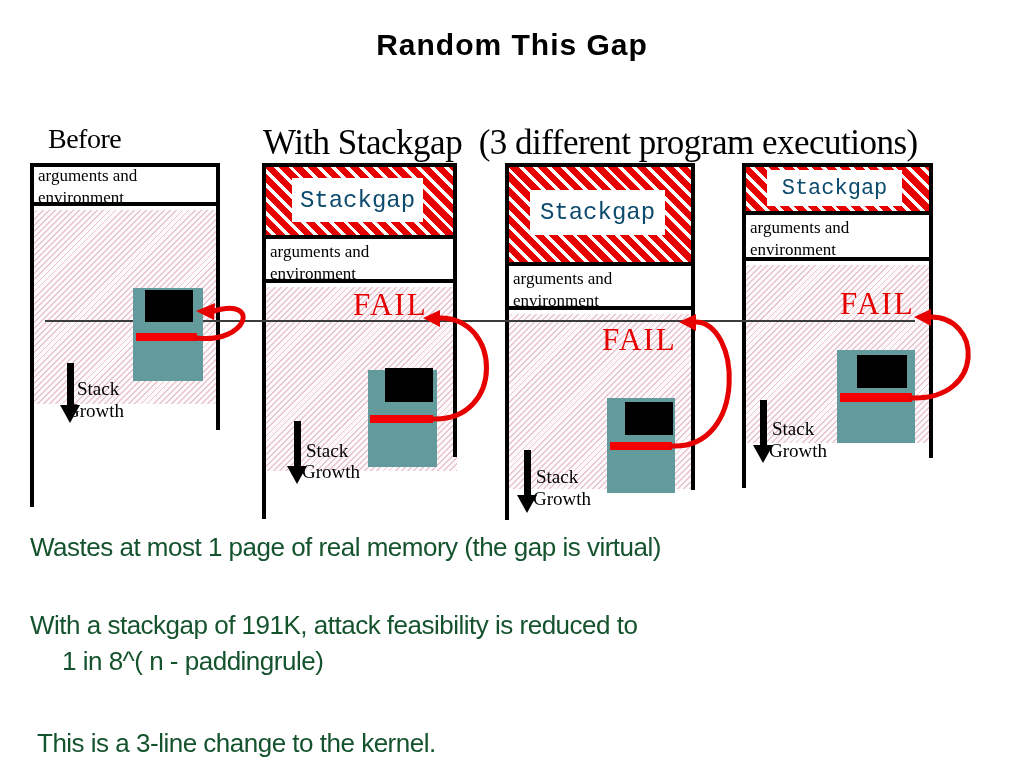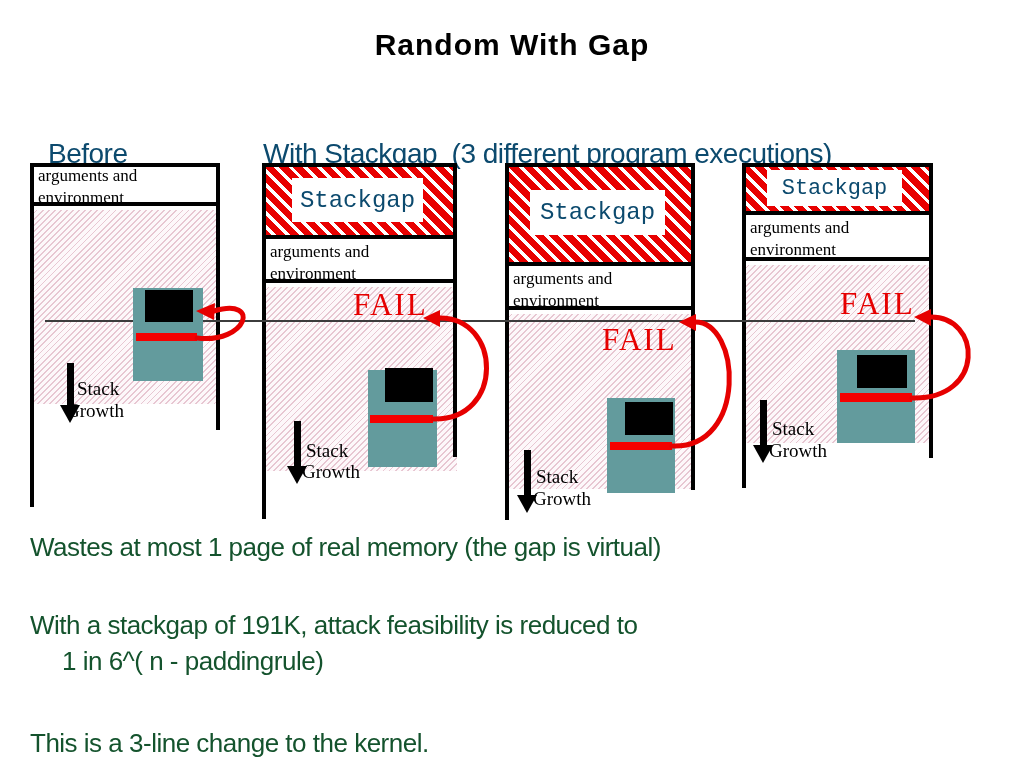--- a/index.html
+++ b/index.html
@@ -2,22 +2,22 @@
 <html><head>
 <meta charset="utf-8">
 <style>
   html,body{margin:0;padding:0;}
   body{width:1024px;height:768px;background:#ffffff;position:relative;overflow:hidden;
        font-family:"Liberation Sans",sans-serif;}
 
   
   .title{position:absolute;top:28px;left:0;width:1024px;text-align:center;
          font-size:30px;font-weight:bold;color:#000;letter-spacing:1px;}
-  .hdr{position:absolute;top:138px;font-size:28px;color:#0c4a6e;letter-spacing:-0.5px;}
-  .hdr-with{white-space:pre;font-size:28px;}
+  .hdr{position:absolute;top:123px;font-size:28px;color:#000000;letter-spacing:-0.5px;font-family:Liberation Serif, serif;}
+  .hdr-with{white-space:pre;font-size:35px;}
   .note{position:absolute;font-size:26px;color:#14532d;letter-spacing:-0.5px;white-space:pre;}
 
   
   .column{position:absolute;top:163px;}
   .bline{position:absolute;background:#000;}
   .b-top{left:0;right:0;top:0;height:4px;}
   .b-left{left:0;top:0;width:4px;}
   .b-right{right:0;top:0;width:4px;}
 
   .sec{position:absolute;left:0;right:0;}
@@ -48,21 +48,21 @@
            border-right:10px solid transparent;border-top:18px solid #000;}
   .sg-text{position:absolute;font-family:"Liberation Serif",serif;font-size:19px;color:#000;}
 
   .hline{position:absolute;left:45px;top:320px;width:870px;height:1.5px;background:#3c3c3c;z-index:5;}
 
   svg.arrows{position:absolute;left:0;top:0;z-index:50;pointer-events:none;}
 </style>
 </head>
 <body>
 
-<div class="title">Random With Gap</div>
+<div class="title">Random This Gap</div>
 <div class="hdr" style="left:48px;">Before</div>
 <div class="hdr hdr-with" style="left:263px;">With Stackgap  (3 different program executions)</div>
 
 <div class="hline"></div>
 
 <div class="column" style="left:30px;width:190px;">
   <div class="sec argsenv" style="top:0;height:43px;">arguments and environment</div>
   <div class="sec pink-hatch" style="top:47px;height:194px;"></div>
   <div class="bline b-top"></div>
   <div class="bline b-left" style="height:344px;"></div>
@@ -170,14 +170,14 @@
   <g fill="#e60000" stroke="none">
     <polygon points="196,311 215,303 214,320"></polygon>
     <polygon points="423,318 440,310 440,327"></polygon>
     <polygon points="679,322 696,314 696,331"></polygon>
     <polygon points="914,317 931,309 931,326"></polygon>
   </g>
 </svg>
 
 <div class="note" style="left:30px;top:532px;">Wastes at most 1 page of real memory (the gap is virtual)</div>
 <div class="note" style="left:30px;top:610px;">With a stackgap of 191K, attack feasibility is reduced to</div>
-<div class="note" style="left:62px;top:646px;">1 in 6^( n - paddingrule)</div>
-<div class="note" style="left:30px;top:728px;">This is a 3-line change to the kernel.</div>
+<div class="note" style="left:62px;top:646px;">1 in 8^( n - paddingrule)</div>
+<div class="note" style="left:37px;top:728px;">This is a 3-line change to the kernel.</div>
 
 </body></html>

